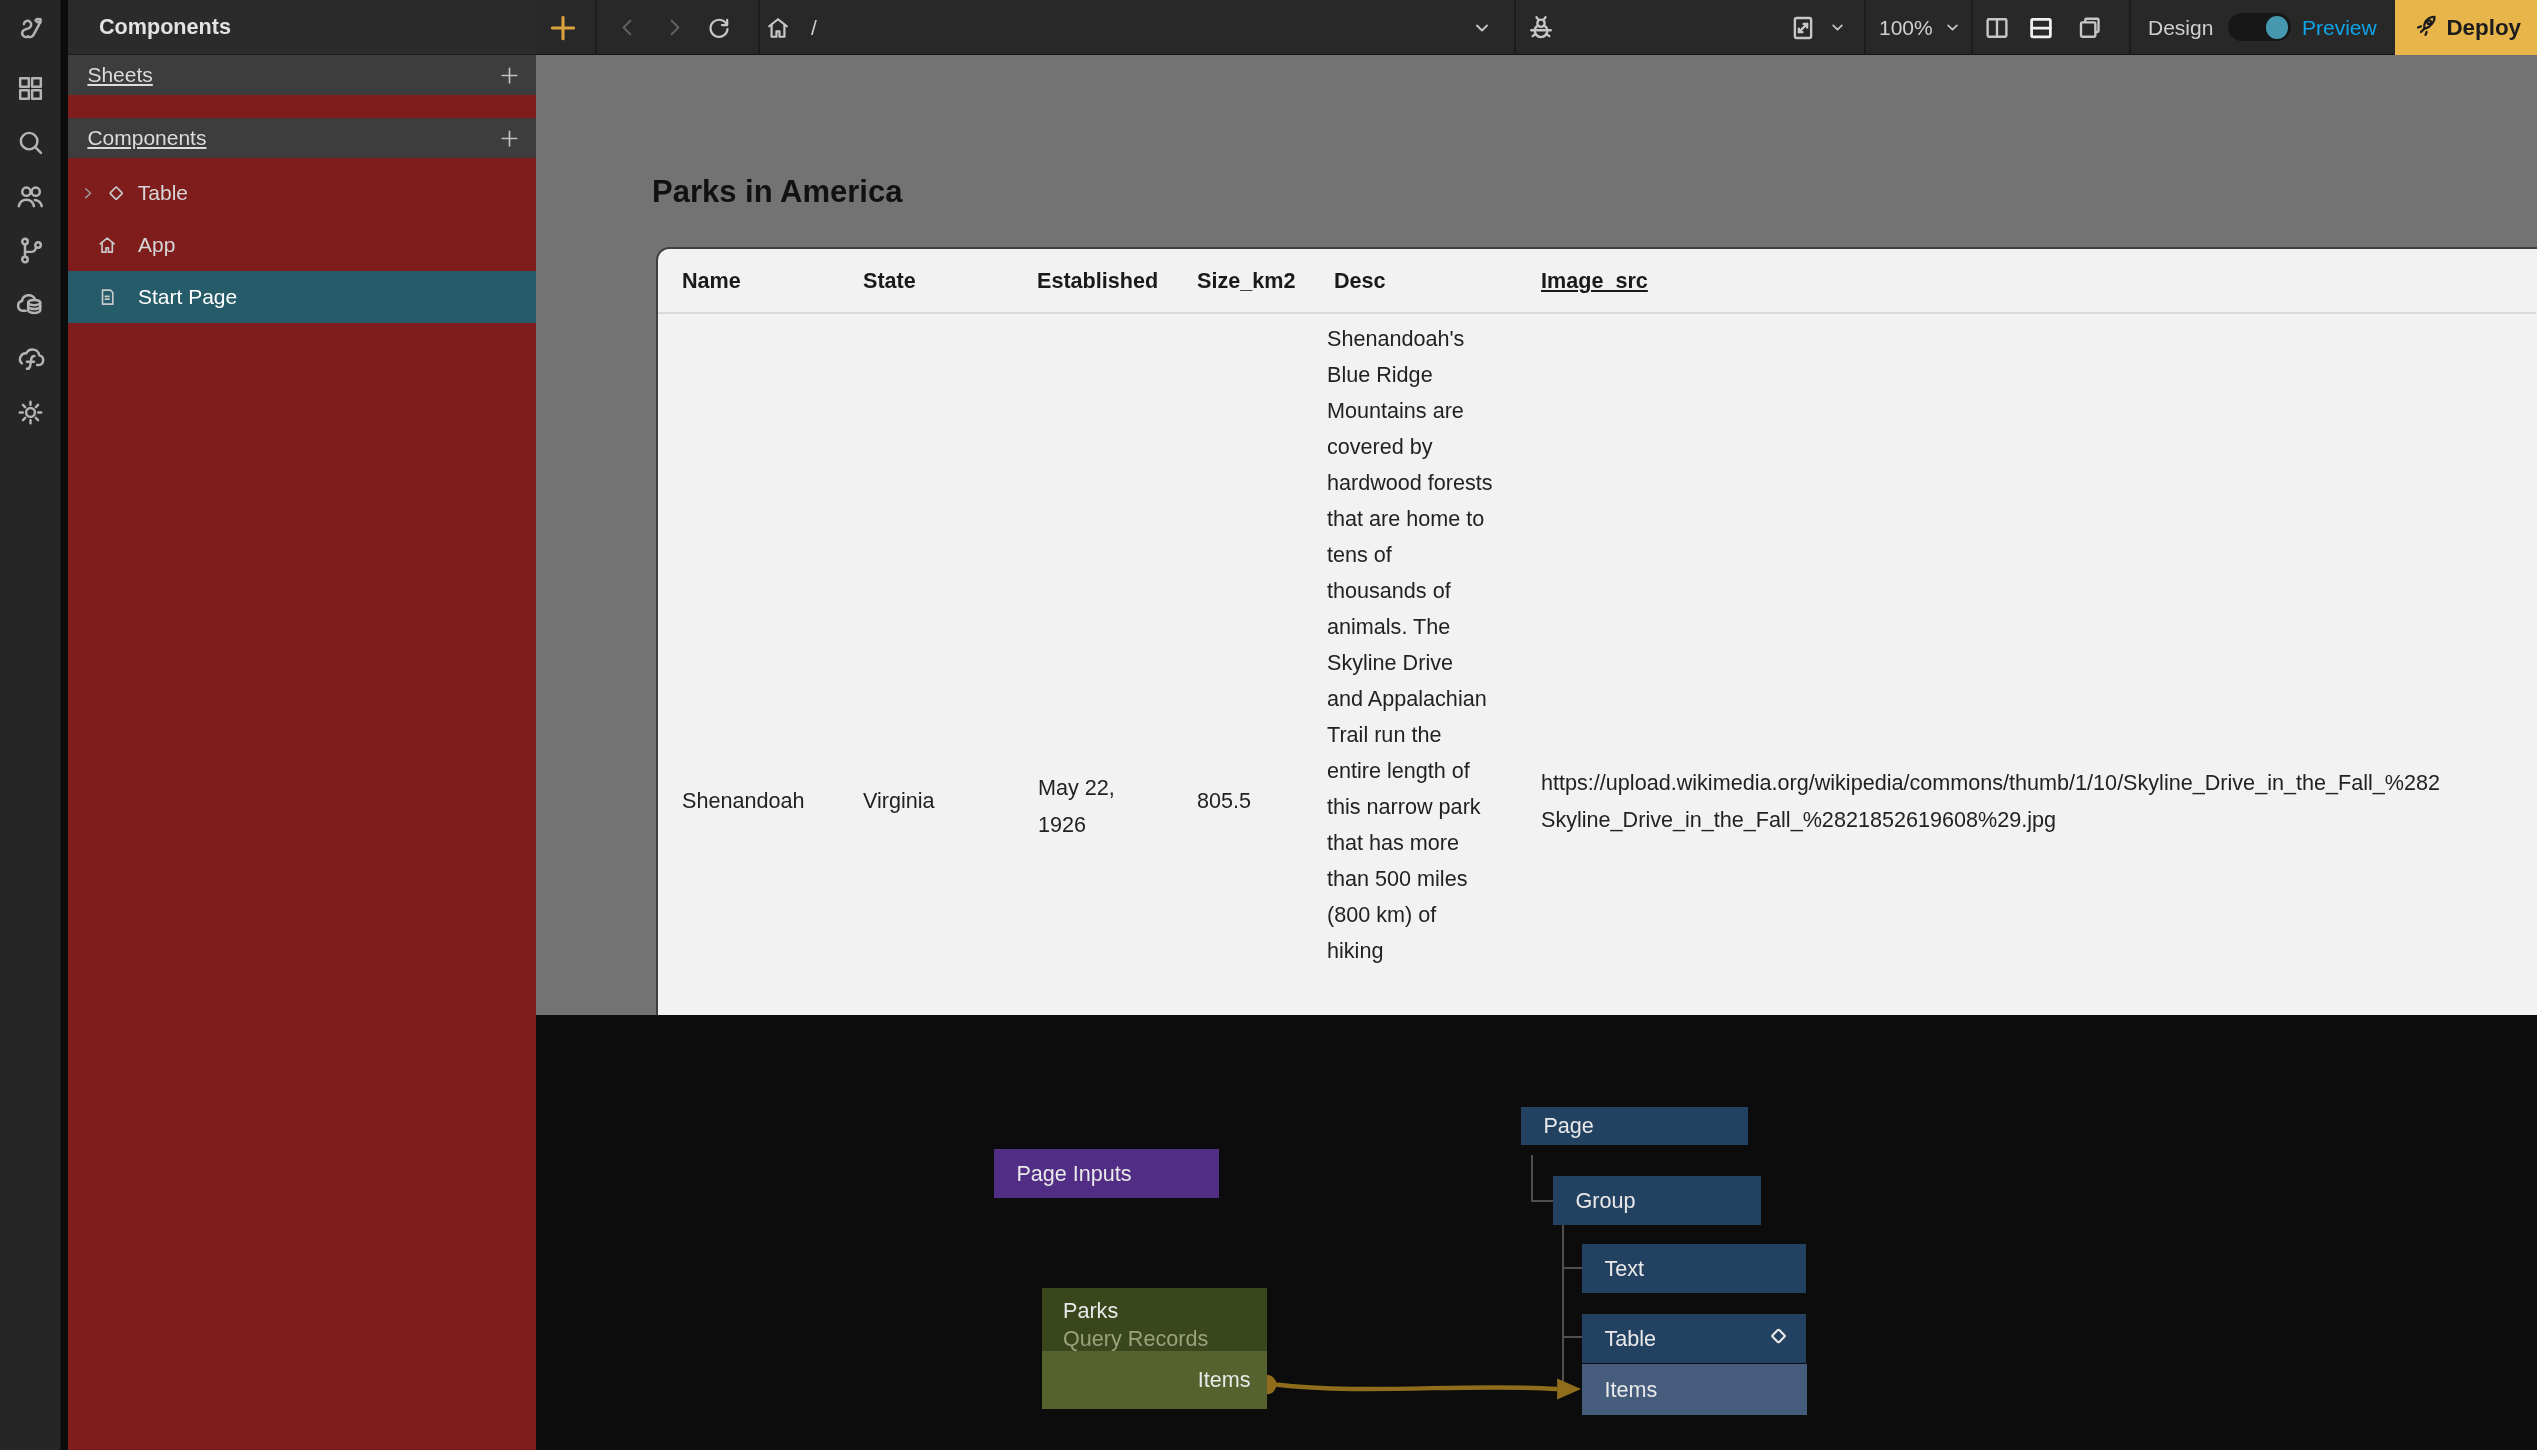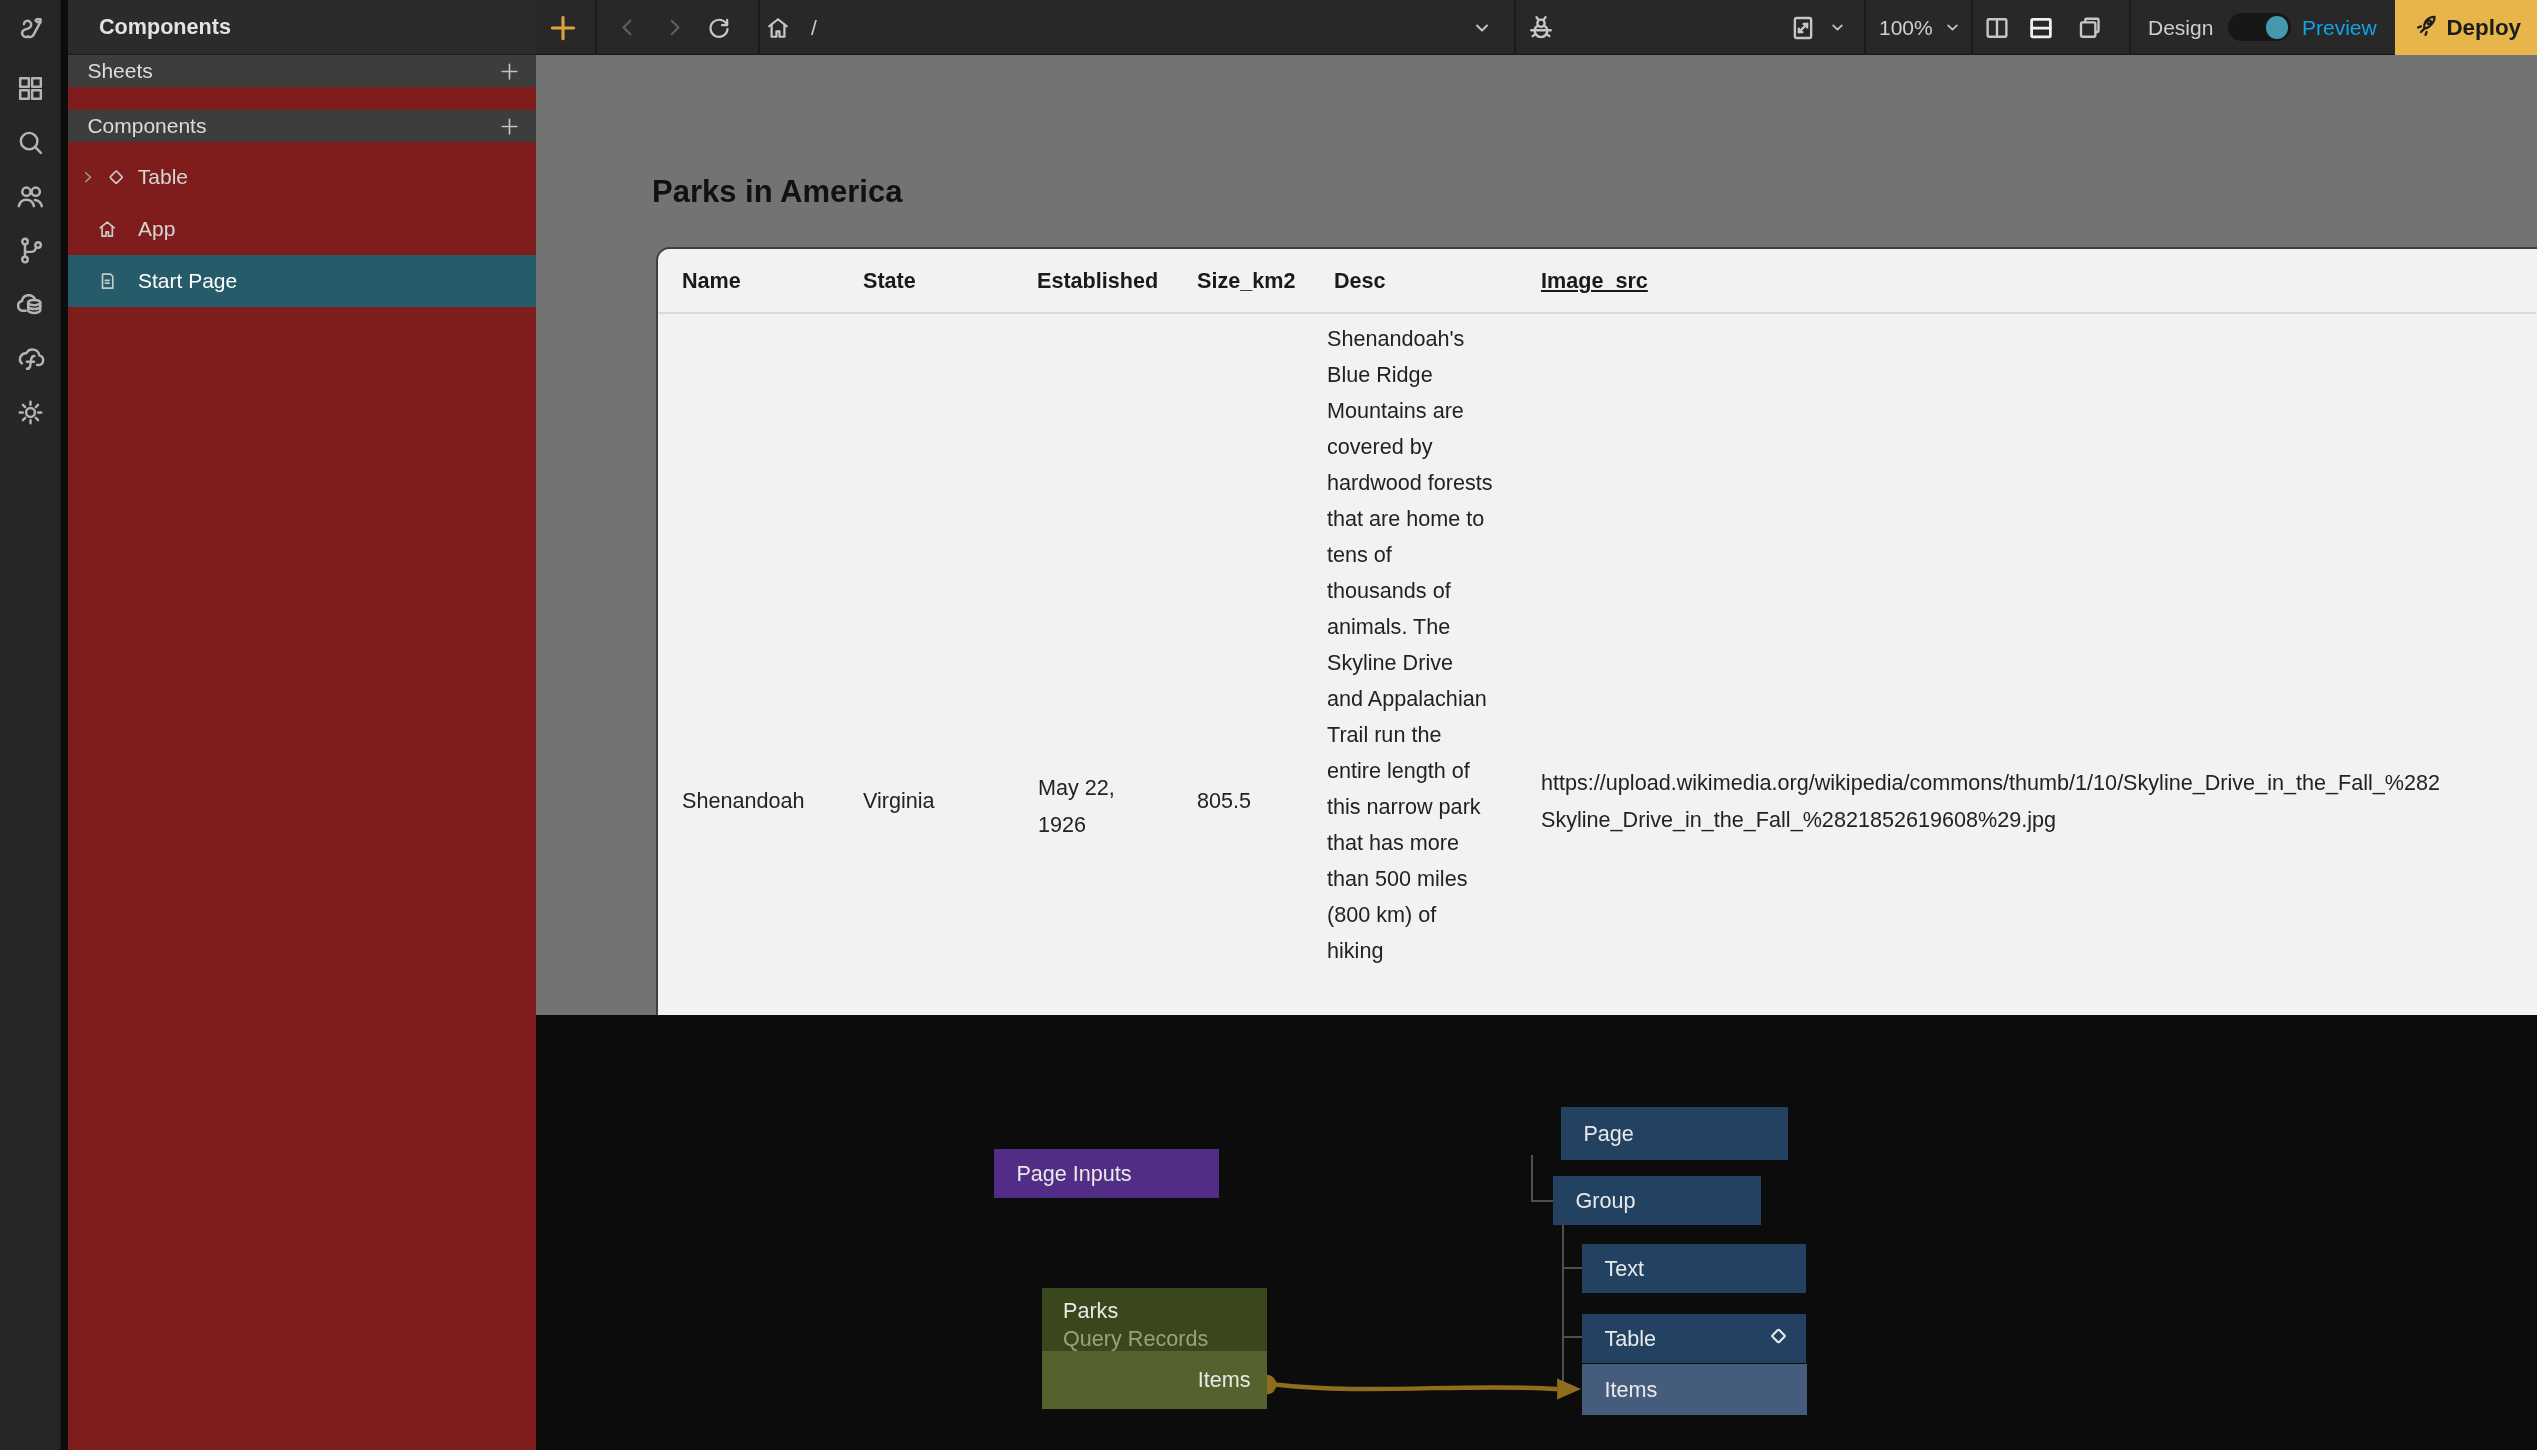--- a/index.html
+++ b/index.html
@@ -8,21 +8,21 @@
 
   
   .rail { position:absolute; left:0; top:0; width:61px; height:1451px; background:#262626; border-right:1.5px solid #181818; display:flex; flex-direction:column; align-items:center; padding-top:10.4px; }
   .rail-btn { width:36px; height:36px; margin-bottom:18px; display:flex; align-items:center; justify-content:center; color:#b4b4b4; }
   .rail-btn svg { width:33px; height:33px; stroke:currentColor; fill:none; stroke-width:1.8; stroke-linecap:round; stroke-linejoin:round; }
   .rail-btn.first { margin-bottom:24px; }
 
   
   .panel { position:absolute; left:68px; top:0; width:473px; height:1451px; background:#7f1d1d; border-right:1.5px solid #141414; color:#d6d6d6; font-size:21px; }
   .panel-header { height:55px; background:#2b2b2b; border-bottom:1.5px solid #1e1e1e; display:flex; align-items:center; padding-left:31px; font-weight:bold; font-size:21.6px; color:#e3e3e3; }
-  .section-row { height:32px; background:#3d3d3d; display:flex; align-items:center; justify-content:space-between; padding:0 18px 0 19.4px; color:#dcdcdc; }
+  .section-row { height:40px; background:#3d3d3d; display:flex; align-items:center; justify-content:space-between; padding:0 18px 0 19.4px; color:#dcdcdc;text-decoration:underline; }
   .section-row .plus { width:25px; height:25px; color:#c2c2c2; }
   .section-row svg { width:25px; height:25px; stroke:currentColor; fill:none; stroke-width:1.6; stroke-linecap:round; }
   .spacer10 { height:7.5px; } .spacer21 { height:15.7px; } .spacer12 { height:9px; }
   .tree-item { height:52px; display:flex; align-items:center; cursor:default; }
   .tree-item.selected { background:#265b69; color:#ffffff; }
   .slot-chev { width:19.4px; margin-left:10.4px; display:flex; align-items:center; justify-content:center; color:#9d9d9d; }
   .slot-icon { width:25px; margin-left:6px; display:flex; align-items:center; justify-content:center; color:#c9c9c9; }
   .slot-icon-noexp { width:25px; margin-left:27px; display:flex; align-items:center; justify-content:center; color:#c9c9c9; }
   .tree-item .lbl { margin-left:9px; }
   .tree-item .lbl2 { margin-left:18px; }
@@ -333,21 +333,21 @@
     <div class="node" style="left:506px; top:273px; width:225px;">
       <div class="n-green-hdr" style="height:63px;">
         <div>Parks</div>
         <div class="n-green-sub">Query Records</div>
       </div>
       <div class="n-green-body" style="height:58px;">
         <span>Items</span>
       </div>
     </div>
 
-    <div class="node n-simple n-blue" style="left:985px; top:92px; width:227px; height:53px;margin-left:40px;">
+    <div class="node n-simple n-blue" style="left:985px; top:92px; width:227px; height:38px;">
       <span>Page</span>
     </div>
     <div class="node n-simple n-blue" style="left:1017px; top:161px; width:208px; height:49px;">
       <span>Group</span>
     </div>
     <div class="node n-simple n-blue" style="left:1046px; top:229px; width:224px; height:49px;">
       <span>Text</span>
     </div>
     <div class="node n-simple n-blue" style="left:1046px; top:299px; width:224px; height:49px;">
       <span>Table</span>

